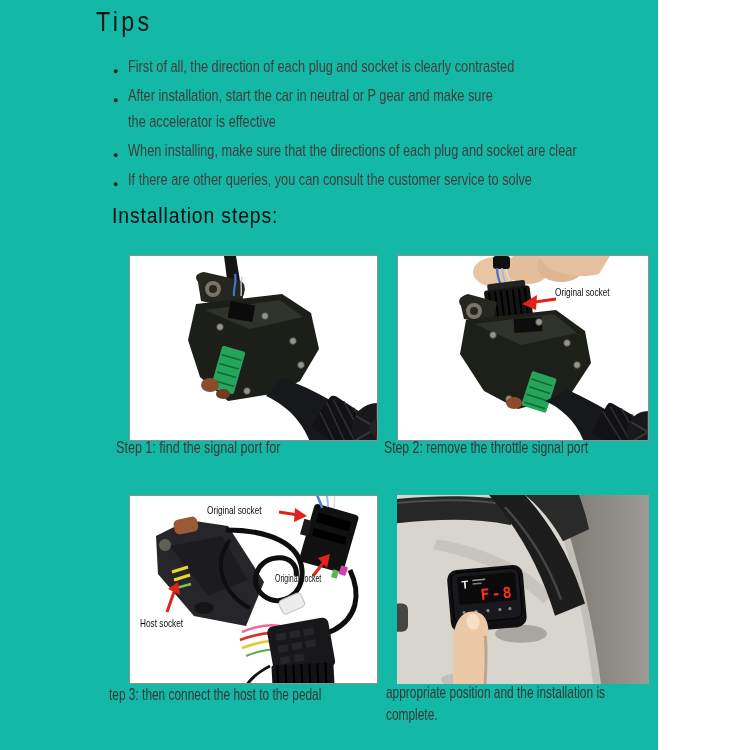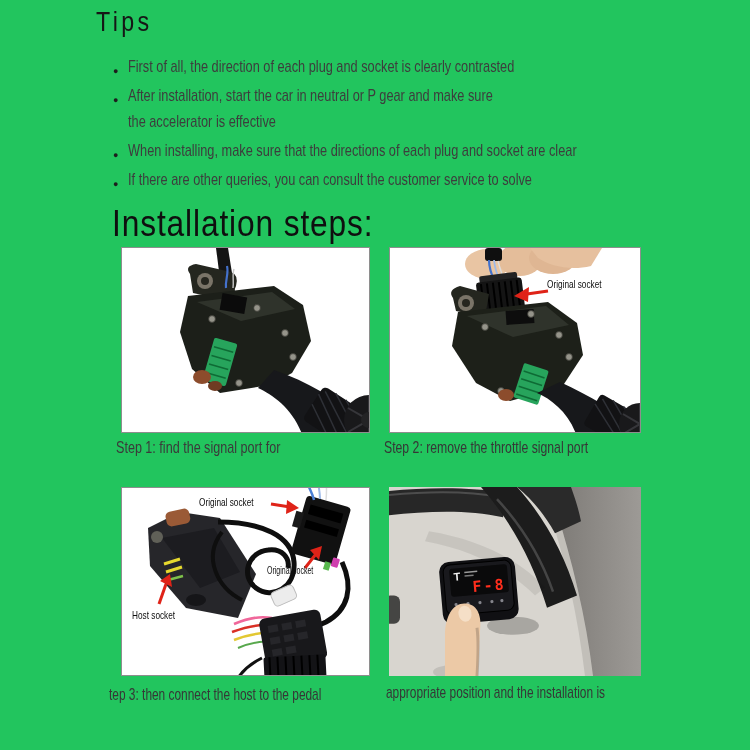--- a/index.html
+++ b/index.html
@@ -1,29 +1,29 @@
 <!DOCTYPE html>
 <html><head>
 <meta charset="utf-8">
 <style>
   *{box-sizing:border-box}
   html,body{margin:0;padding:0;background:#fff}
-  .canvas{position:relative;width:750px;height:750px;background:#22c55e;overflow:hidden;
+  .canvas{position:relative;width:658px;height:750px;background:#14b8a6;overflow:hidden;
           font-family:"Liberation Sans","DejaVu Sans",sans-serif;color:#3c3c3c}
   h1,h2{margin:0;font-weight:400;color:#161616}
   h1{position:absolute;left:96px;top:6px;font-size:28px;letter-spacing:4px}
-  h2{position:absolute;left:112px;top:203px;font-size:36px;letter-spacing:1px;color:#0f0f0f}
+  h2{position:absolute;left:112px;top:203px;font-size:22px;letter-spacing:1px;color:#0f0f0f}
   .cond{display:inline-block;transform-origin:0 50%;white-space:nowrap}
   .sx88{transform:scaleX(.88)} .sx83{transform:scaleX(.83)} .sx75{transform:scaleX(.75)}
   .sx74{transform:scaleX(.74)} .sx72{transform:scaleX(.72)} .sx70{transform:scaleX(.70)}
   .tips{position:absolute;left:99px;top:42px;margin:14px;padding:0;list-style:none;font-size:17px}
   .tips li{position:relative;padding-left:15px;margin-bottom:8px;line-height:21px;color:#3d3d3d}
   .tips li::before{content:"●";position:absolute;left:0;top:5px;font-size:9px;color:#1d1d1d}
   .tips .cont{margin-top:5px}
-  .panel{position:absolute;margin:8px;background:#fff;border:1px solid #8e8e8e}
+  .panel{position:absolute;margin:16px;background:#fff;border:1px solid #8e8e8e}
   .panel svg{display:block;width:100%;height:100%}
   .p1{left:113px;top:239px;width:249px;height:186px}
   .p2{left:381px;top:239px;width:252px;height:186px}
   .p3{left:113px;top:479px;width:249px;height:189px}
   .p4{left:381px;top:479px;width:252px;height:189px;border:none}
   .plabel{position:absolute;font-size:11px;color:#0e0e0e;line-height:12px}
   .plabel.small{font-size:10px}
   .cap{position:absolute;font-size:17px;color:#363636;line-height:22px}
   .capb{font-weight:400;color:#3a3a3a}
   .cap1{left:116px;top:437px} .cap2{left:384px;top:437px}
@@ -277,15 +277,16 @@
         <ellipse cx="76" cy="126" rx="6.5" ry="8" fill="#f6e0c8" opacity="0.95" transform="rotate(-10 76 126)"></ellipse>
       </g>
     </svg>
   </figure>
 
   <div class="cap cap3">
     <div><span class="cond sx70">tep 3: then connect the host to the pedal</span></div>
   </div>
   <div class="cap cap4">
     <div><span class="cond sx70">appropriate position and the installation is</span></div>
+    <div><span class="cond sx70">complete.</span></div>
   </div>
 
 </div>
 
 </body></html>

